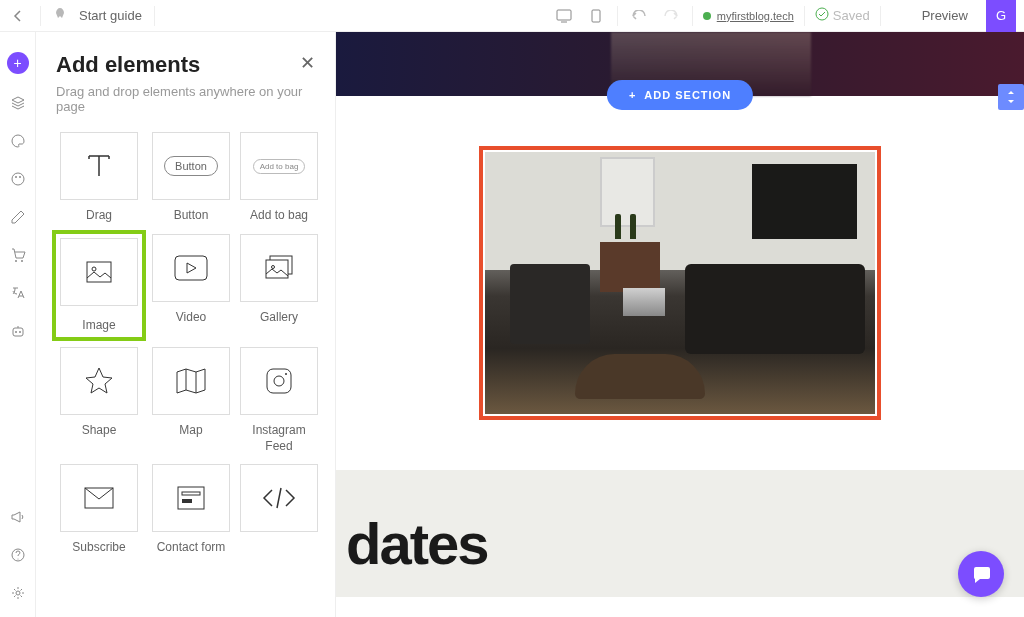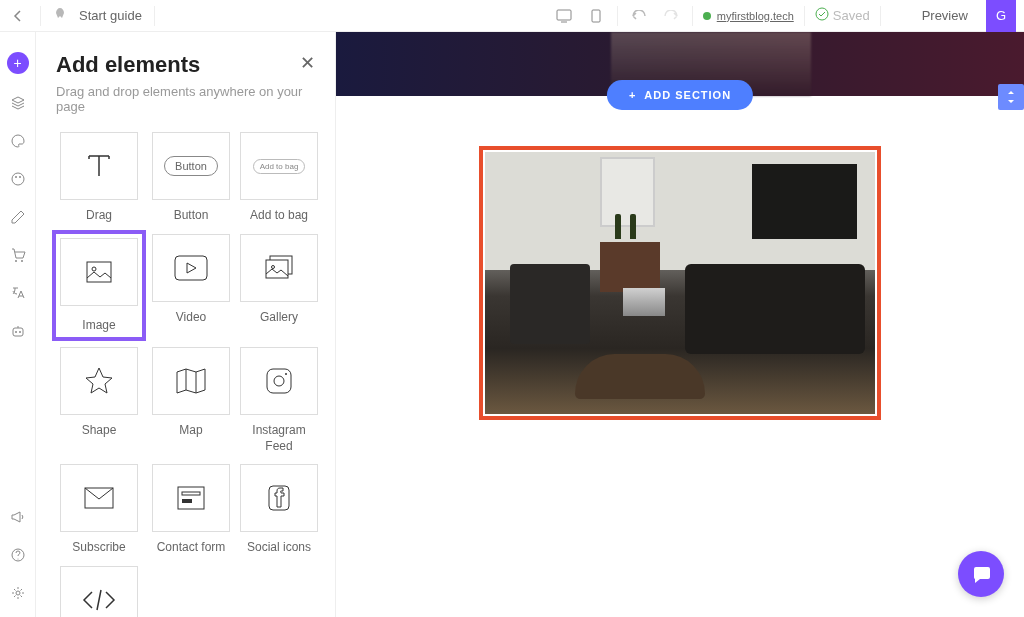--- a/index.html
+++ b/index.html
@@ -30,21 +30,21 @@
     
     
     .panel { position: absolute; left: 36px; top: 32px; width: 300px; height: calc(100% - 32px); background: #fff; border-right: 1px solid #eee; padding: 20px; overflow-y: auto; }
     .panel-header { display: flex; justify-content: space-between; align-items: flex-start; margin-bottom: 6px; }
     .panel-title { font-size: 22px; font-weight: 600; color: #222; }
     .panel-close { font-size: 18px; color: #666; cursor: pointer; }
     .panel-subtitle { font-size: 13px; color: #999; margin-bottom: 18px; }
     .elements-grid { display: grid; grid-template-columns: repeat(3, 1fr); gap: 10px; }
     .el-item { display: flex; flex-direction: column; align-items: center; cursor: pointer; }
     .el-box { width: 78px; height: 68px; border: 1px solid #ddd; display: flex; align-items: center; justify-content: center; background: #fff; }
-    .el-item.highlighted { border: 4px solid #8b5cf6; margin: -4px; }
+    .el-item.highlighted { border: 4px solid #84cc16; margin: -4px; }
     .el-item.highlighted .el-box { border: 1px solid #ddd; margin: 4px; }
     .el-label { font-size: 12px; color: #666; margin-top: 8px; text-align: center; line-height: 1.3; }
     .el-item.highlighted .el-label { margin-bottom: 4px; }
     .el-button-preview { border: 1px solid #888; border-radius: 12px; padding: 3px 10px; font-size: 11px; color: #666; }
     .el-addbag-preview { border: 1px solid #bbb; border-radius: 10px; padding: 2px 6px; font-size: 8px; color: #888; }
     
     
     .canvas { position: absolute; left: 336px; top: 32px; right: 0; height: calc(100% - 32px); background: #fff; overflow: hidden; }
     .hero-bg { height: 64px; background: linear-gradient(90deg, #1a1a3e 0%, #2d1a2e 50%, #4a1a2e 100%); position: relative; }
     .hero-arm { position: absolute; left: 40%; top: 0; width: 200px; height: 64px; background: linear-gradient(180deg, rgba(200,180,160,0.3), rgba(50,30,40,0.5)); filter: blur(1px); }
@@ -301,29 +301,20 @@
           <svg width="32" height="28" viewBox="0 0 32 28">
             <rect x="3" y="3" width="26" height="22" stroke="#333" fill="none"></rect>
             <rect x="7" y="8" width="18" height="3" stroke="#333" fill="none"></rect>
             <rect x="7" y="15" width="10" height="4" fill="#333"></rect>
           </svg>
         </div>
       <div class="el-label">Contact form</div>
     </div>
     <div class="el-item">
       <div class="el-box">
-          <svg width="26" height="30" viewBox="0 0 26 30">
-            <rect x="3" y="3" width="20" height="24" rx="4" stroke="#333" fill="none"></rect>
-            <path d="M15 10h3v3h-3v11h-4V13H9v-3h2V8c0-2 1-3 3-3h3v3h-2c-1 0 0 1 0 2z" stroke="#333" fill="none"></path>
-          </svg>
-        </div>
-      <div class="el-label">Social icons</div>
-    </div>
-    <div class="el-item">
-      <div class="el-box">
           <svg width="36" height="24" viewBox="0 0 36 24">
             <path d="M11 4l-8 8 8 8 M25 4l8 8-8 8 M20 2l-4 20" stroke="#333" fill="none" stroke-width="1.5"></path>
           </svg>
         </div>
 
     </div>
   </div>
 </div>
 
 <div class="canvas">
@@ -347,19 +338,23 @@
         <div class="room-art-light"></div>
         <div class="room-cart"></div>
         <div class="room-bottles"></div>
         <div class="room-sofa"></div>
         <div class="room-chair"></div>
         <div class="room-laptop"></div>
         <div class="room-table"></div>
       </div>
     </div>
   </div>
+  <div class="bottom-section">
+    <div class="dates-text">dates</div>
+    <div class="see-more">SE</div>
+  </div>
 </div>
 
 <div class="chat-widget">
   <svg width="22" height="22" viewBox="0 0 22 22">
       <path d="M4 4h14a2 2 0 012 2v8a2 2 0 01-2 2h-8l-5 4v-4a2 2 0 01-1-2V6a2 2 0 012-2z" fill="white"></path>
     </svg>
 </div>
 
 </body></html>

